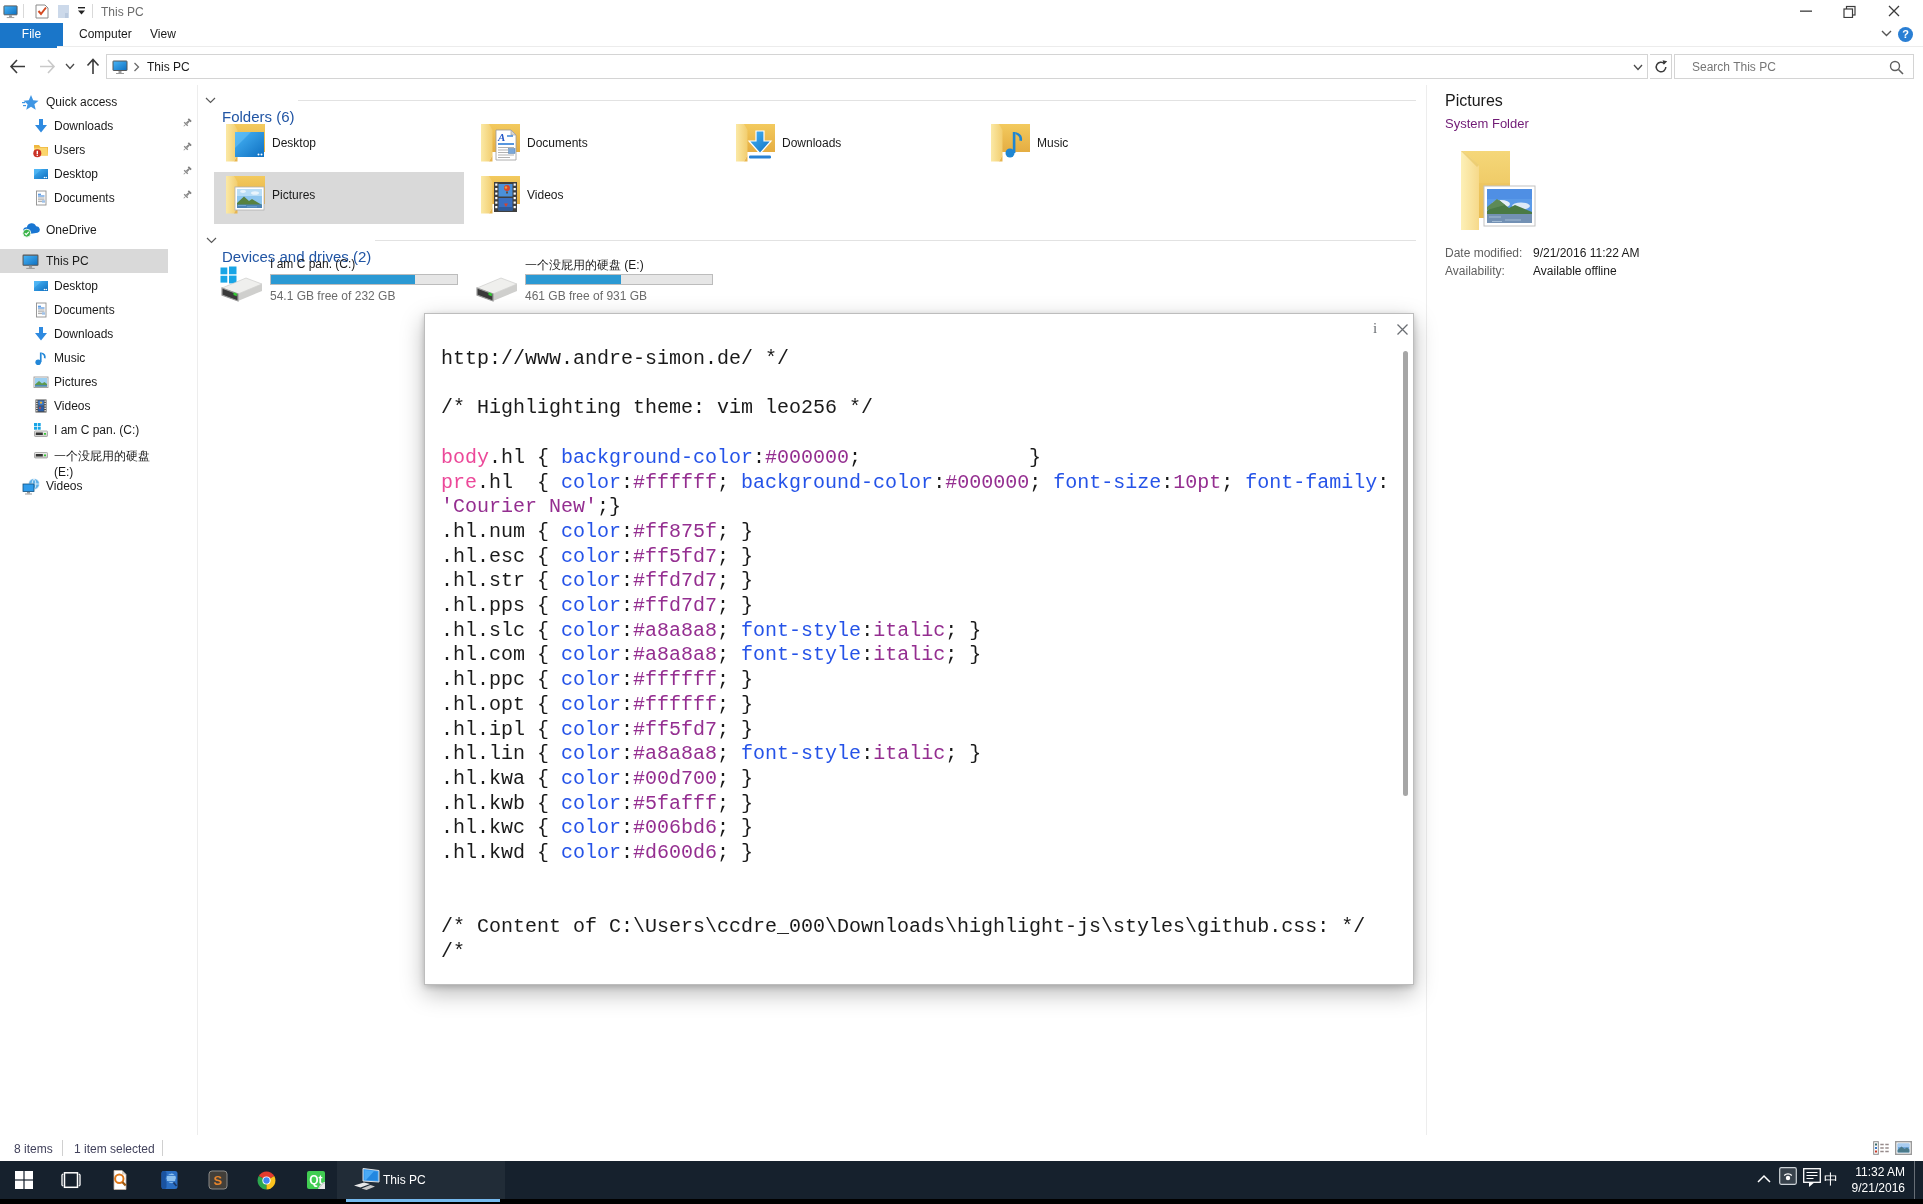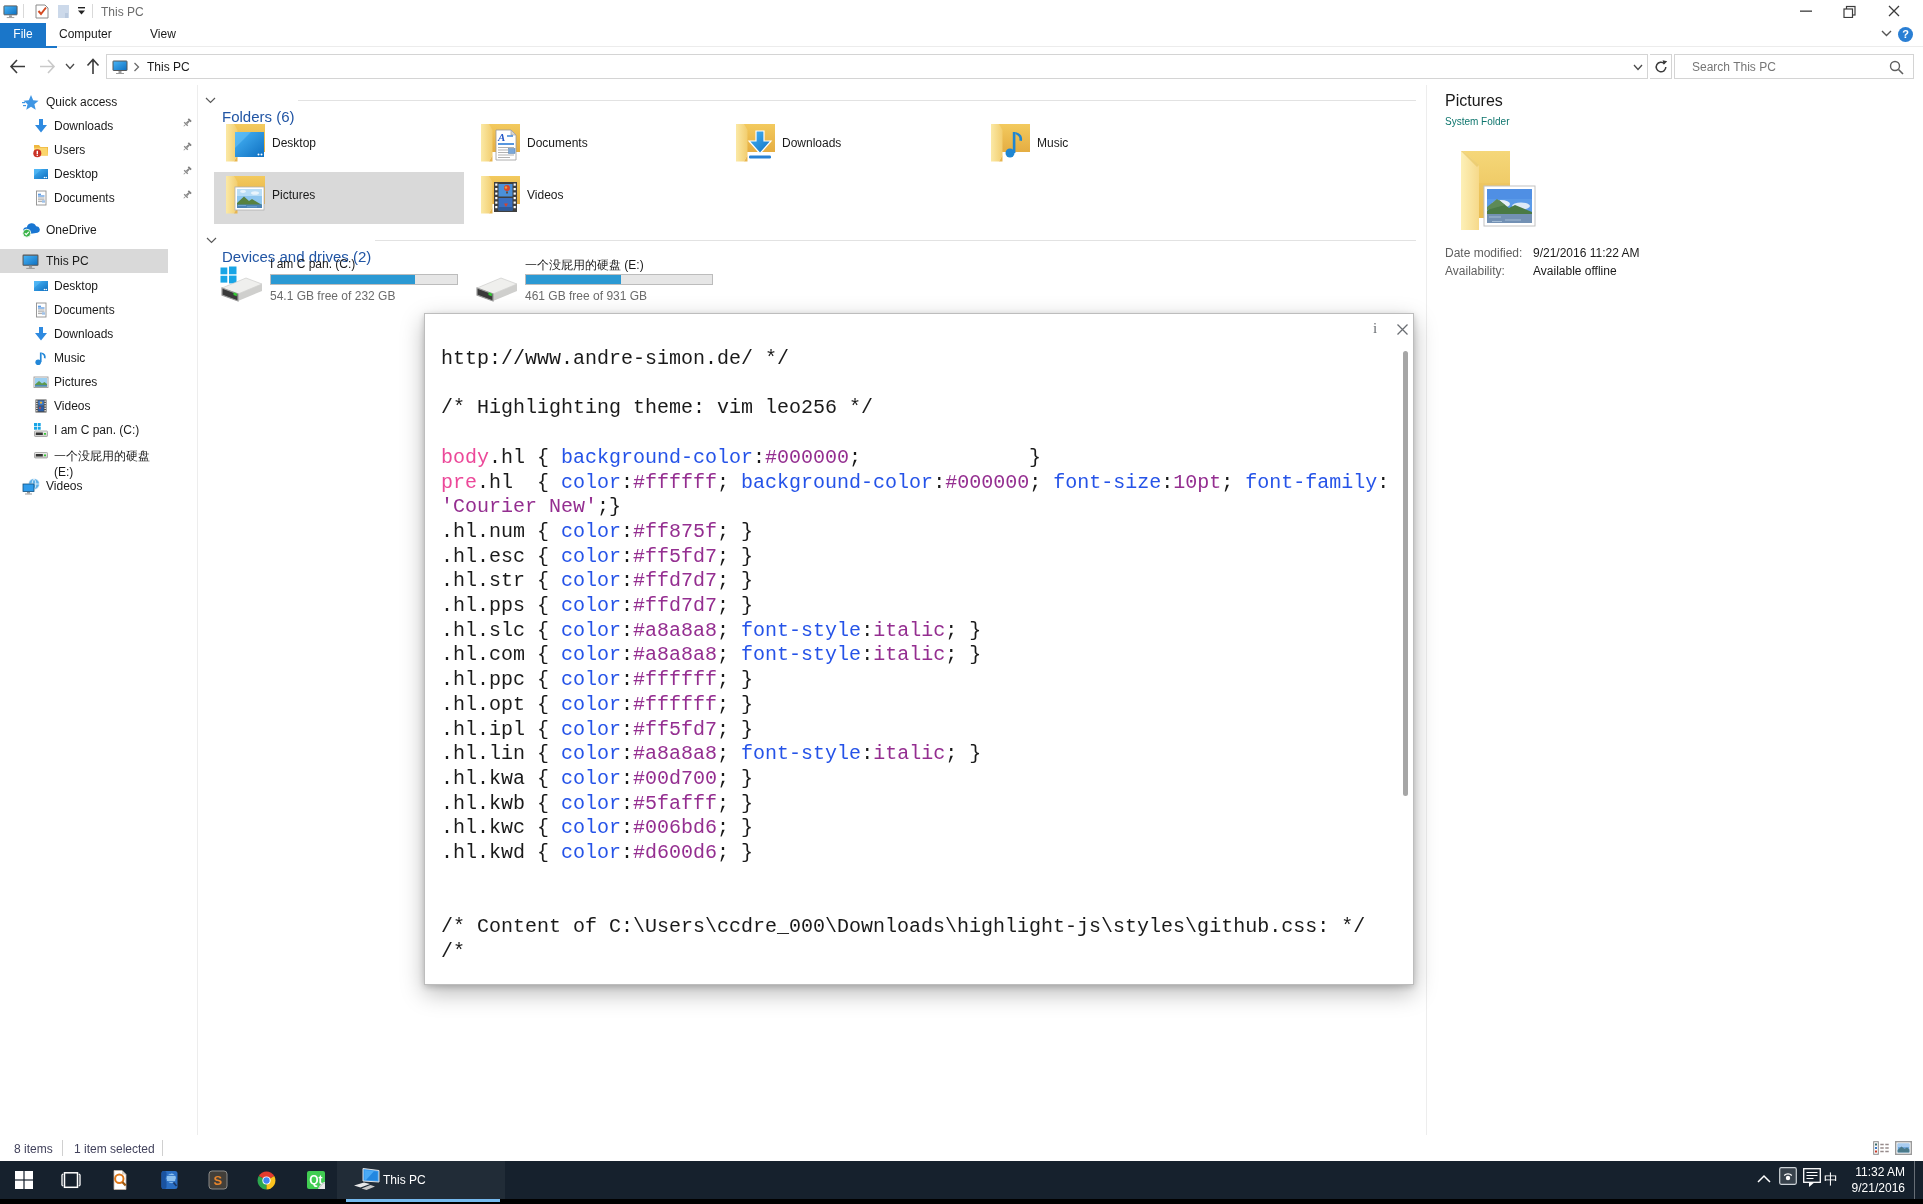--- a/index.html
+++ b/index.html
@@ -2,21 +2,21 @@
 <html><head>
 <meta charset="utf-8">
 <style>
   * { margin:0; padding:0; box-sizing:border-box; }
   html,body { width:1923px; height:1204px; overflow:hidden; background:#fff;
     font-family:"Liberation Sans", sans-serif; }
   .abs { position:absolute; }
   
   #titlebar { position:absolute; left:0; top:0; width:1923px; height:23px; background:#fff; }
   #menurow  { position:absolute; left:0; top:23px; width:1923px; height:23px; background:#fff; }
-  #filetab  { position:absolute; left:0; top:0; width:46px; height:23px; background:#1a76c9;
+  #filetab  { position:absolute; left:0; top:0; width:63px; height:23px; background:#1a76c9;
               color:#fff; font-size:12px; text-align:center; line-height:23px; }
   .menuitem { position:absolute; top:0; height:23px; font-size:12px; color:#1a1a1a; line-height:23px; }
   #addrrow  { position:absolute; left:0; top:46px; width:1923px; height:39px; background:#fff; border-top:1px solid #ececec; }
   #addrbox  { position:absolute; left:106px; top:7px; width:1542px; height:25px;
               border:1px solid #d4d4d4; background:#fff; }
   #refreshbox { position:absolute; left:1650px; top:7px; width:22px; height:25px;
               border:1px solid #d4d4d4; border-left:none; background:#fff; }
   #searchbox{ position:absolute; left:1674px; top:7px; width:240px; height:25px;
               border:1px solid #d4d4d4; background:#fff; font-size:12px; color:#767676; }
   
@@ -116,21 +116,21 @@
   <svg class="abs" style="left:1799px;top:4px" width="112" height="14" viewBox="0 0 112 14">
     <rect x="1" y="6.5" width="12" height="1.3" fill="#3c3c3c"></rect>
     <rect x="47.5" y="2.5" width="8.5" height="8.5" fill="none" stroke="#3c3c3c" stroke-width="1.2"></rect>
     <rect x="45" y="5" width="8.5" height="8.5" fill="#fff" stroke="#3c3c3c" stroke-width="1.2"></rect>
     <path d="M90,2 l10,10 M100,2 l-10,10" stroke="#3c3c3c" stroke-width="1.3"></path>
   </svg>
 </div>
 
 <div id="menurow">
   <div id="filetab">File</div>
-  <div class="menuitem" style="left:59px">Computer</div>
+  <div class="menuitem" style="left:79px">Computer</div>
   <div class="menuitem" style="left:150px">View</div>
   <svg class="abs" style="left:1881px;top:7px" width="11" height="8" viewBox="0 0 11 8">
     <path d="M1,1 l4.5,4.5 L10,1" fill="none" stroke="#555" stroke-width="1.4"></path>
   </svg>
   <div class="abs" style="left:1898px;top:4px;width:15px;height:15px;border-radius:50%;background:#2a7fd4;
        color:#fff;font-size:11px;font-weight:bold;text-align:center;line-height:15px">?</div>
 </div>
 
 <div id="addrrow">
   <div class="abs" style="left:0;top:-1px;width:57px;height:2px;background:#1a76c9"></div>
@@ -483,21 +483,21 @@
     <div class="abs" style="left:56px;top:1px;font-size:12px;color:#1a1a1a">一个没屁用的硬盘 (E:)</div>
     <div class="abs" style="left:56px;top:18px;width:188px;height:11px;border:1px solid #bcbcbc;background:#e6e6e6">
       <div style="width:95px;height:9px;background:#2b99d3"></div>
     </div>
     <div class="abs" style="left:56px;top:33px;font-size:12px;color:#6b6b6b">461 GB free of 931 GB</div>
   </div>
 </div>
 
 <div id="rpanel">
   <div class="abs" style="left:18px;top:7px;font-size:16px;color:#1a1a1a">Pictures</div>
-  <div class="abs" style="left:18px;top:31px;font-size:10px;color:#0f766e">System Folder</div>
+  <div class="abs" style="left:18px;top:31px;font-size:13px;color:#701a75">System Folder</div>
   <svg class="abs" style="left:32px;top:63px" width="78" height="84" viewBox="0 0 78 84">
     <linearGradient id="gBigBack" x1="0" y1="0" x2="0" y2="1">
       <stop offset="0" stop-color="#f5d779"></stop>
         <stop offset="1" stop-color="#eabf55"></stop>
       </linearGradient>
     <linearGradient id="gBigFlap" x1="0" y1="0" x2="1" y2="0">
       <stop offset="0" stop-color="#fdf0b7"></stop>
         <stop offset="1" stop-color="#f6d98a"></stop>
       </linearGradient>
     <polygon points="2,3 51,3 51,70 20,70" fill="url(#gBigBack)"></polygon>

